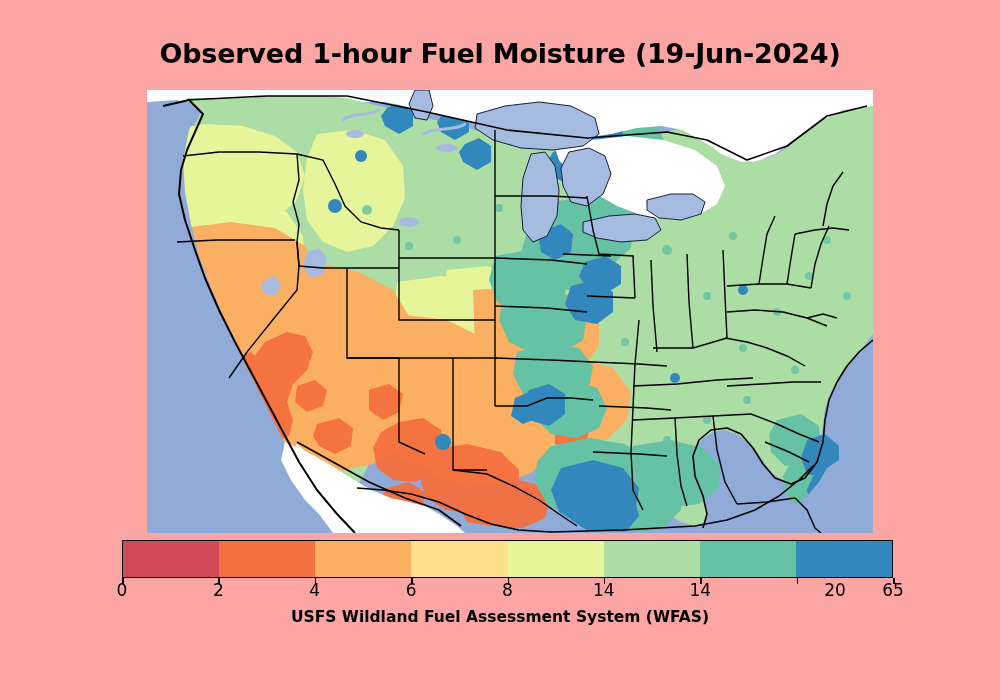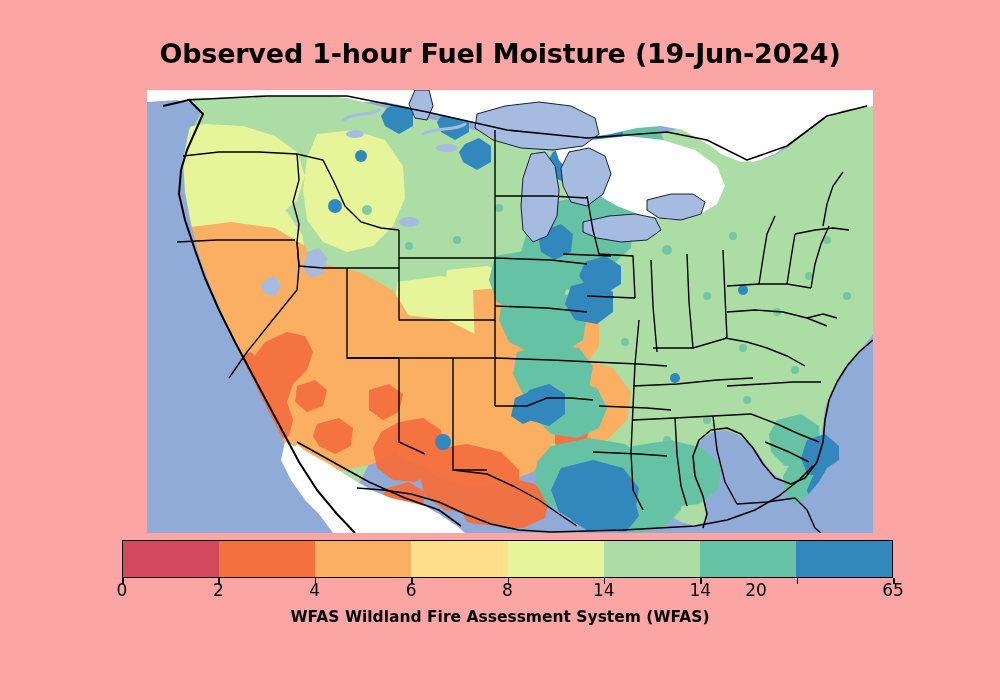--- a/index.html
+++ b/index.html
@@ -390,24 +390,24 @@
       <div class="tickmark" style="left: 0px;"></div>
       <div class="tickmark" style="left: 96.375px;"></div>
       <div class="tickmark" style="left: 192.75px;"></div>
       <div class="tickmark" style="left: 289.125px;"></div>
       <div class="tickmark" style="left: 385.5px;"></div>
       <div class="tickmark" style="left: 481.875px;"></div>
       <div class="tickmark" style="left: 578.25px;"></div>
       <div class="tickmark" style="left: 674.625px;"></div>
       <div class="tickmark" style="left: 771px;"></div>
     </div>
-  <div id="cbar-caption">WFAS Wildland Fire Assessment System (WFAS)</div>
+  <div id="cbar-caption">USFS Wildland Fuel Assessment System (WFAS)</div>
 
 <div class="ticklabel" style="left: 122px;">0</div>
     <div class="ticklabel" style="left: 218.375px;">2</div>
     <div class="ticklabel" style="left: 314.75px;">4</div>
     <div class="ticklabel" style="left: 411.125px;">6</div>
     <div class="ticklabel" style="left: 507.5px;">8</div>
     <div class="ticklabel" style="left: 603.875px;">14</div>
     <div class="ticklabel" style="left: 700.25px;">14</div>
-    <div class="ticklabel" style="left: 756px;">20</div>
+    <div class="ticklabel" style="left: 835px;">20</div>
     <div class="ticklabel" style="left: 893px;">65</div>
   </div>
 
 </body></html>

